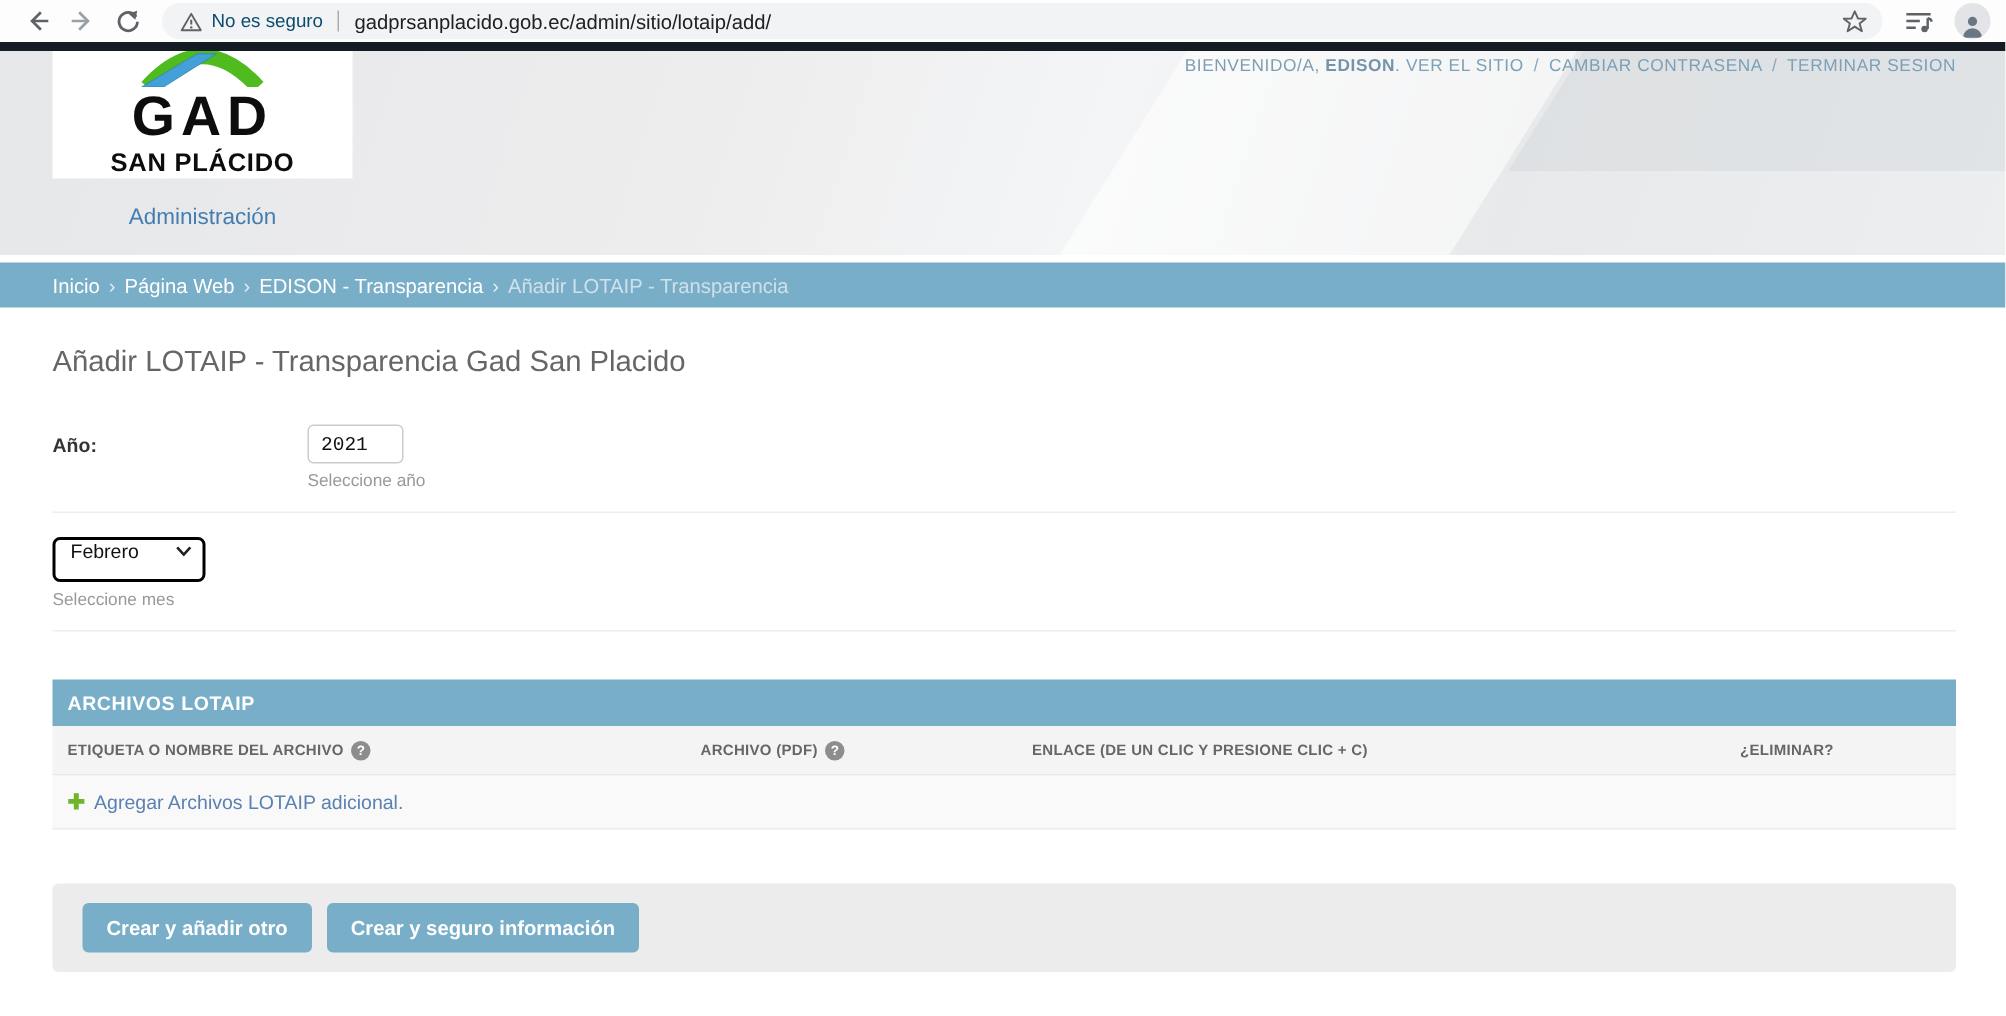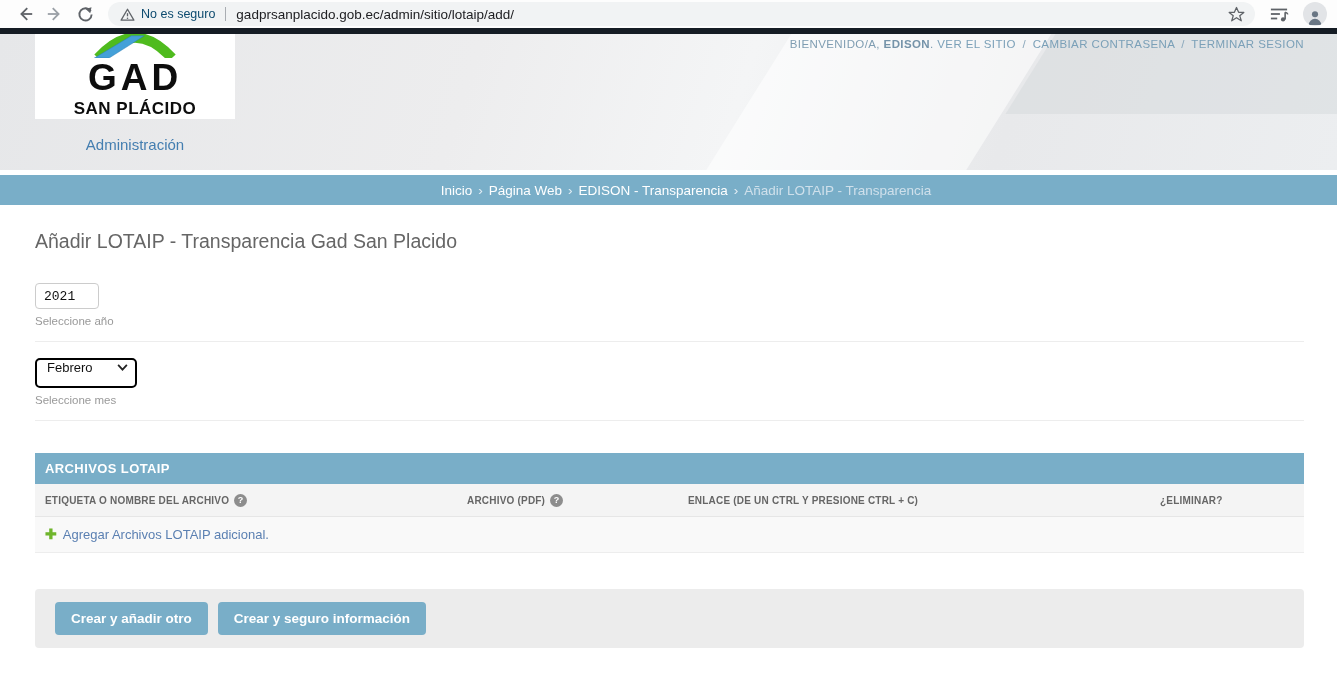--- a/index.html
+++ b/index.html
@@ -35,21 +35,21 @@
   .admin-caption { position:absolute; left:35px; top:102px; width:200px; text-align:center;
     font-size:15px; color:#447eb0; }
   .user-tools { position:absolute; top:4px; right:33px; font-size:11.5px; letter-spacing:0.4px;
     color:#7f9db2; white-space:nowrap; }
   .user-tools b { font-weight:700; color:#7593a9; }
   .user-tools a { color:#7ba0b8; text-decoration:none; cursor:pointer; }
   .user-tools .sep { color:#8aa7bb; margin:0 3px; }
 
   
   .breadcrumbs { height:30px; margin-top:5px; background:#79aec8; color:#fff;
-    display:flex; align-items:center; padding-left:35px; font-size:13.5px;justify-content:center; }
+    display:flex; align-items:center; padding-left:35px; font-size:13.5px; }
   .breadcrumbs a { color:#ffffff; text-decoration:none; cursor:pointer; }
   .breadcrumbs .bsep { color:#e3eef5; margin:0 6px; }
   .breadcrumbs .current { color:#cfe0eb; }
 
   
   .content { padding:0 33px 0 35px; }
   h1.page-title { margin-top:25px; margin-bottom:14px; font-size:19.5px; font-weight:400; color:#666; }
 
   .form-row { display:flex; padding:16px 0 14px; border-bottom:1px solid #ededed; }
   .form-row label { width:170px; font-size:13px; font-weight:700; color:#333; padding-top:6px; }
@@ -173,20 +173,21 @@
   <span class="bsep">›</span>
   <a>EDISON - Transparencia</a>
   <span class="bsep">›</span>
   <span class="current">Añadir LOTAIP - Transparencia</span>
 </div>
 
 <div class="content">
   <h1 class="page-title">Añadir LOTAIP - Transparencia Gad San Placido</h1>
 
   <div class="form-row">
+    <label>Año:</label>
     <div class="field-col">
       <input class="year-input" type="text" value="2021" style="">
       <div class="help-text">Seleccione año</div>
     </div>
   </div>
 
   <div class="form-row">
     <div class="field-col">
       <div class="fake-select">
         <span>Febrero</span>
@@ -203,21 +204,21 @@
     <div class="columns-row">
       <span class="col-head">
         <span>ETIQUETA O NOMBRE DEL ARCHIVO</span>
         <span class="help-icon"></span>
       </span>
       <span class="col-head">
         <span>ARCHIVO (PDF)</span>
         <span class="help-icon"></span>
       </span>
       <span class="col-head">
-        <span>ENLACE (DE UN CTRL Y PRESIONE CTRL + C)</span>
+        <span>ENLACE (DE UN CLIC Y PRESIONE CLIC + C)</span>
       </span>
       <span class="col-head">
         <span>¿ELIMINAR?</span>
       </span>
     </div>
     <div class="add-row">
       <span class="add-icon"></span><a class="add-link">Agregar Archivos LOTAIP adicional.</a>
     </div>
   </div>
 

